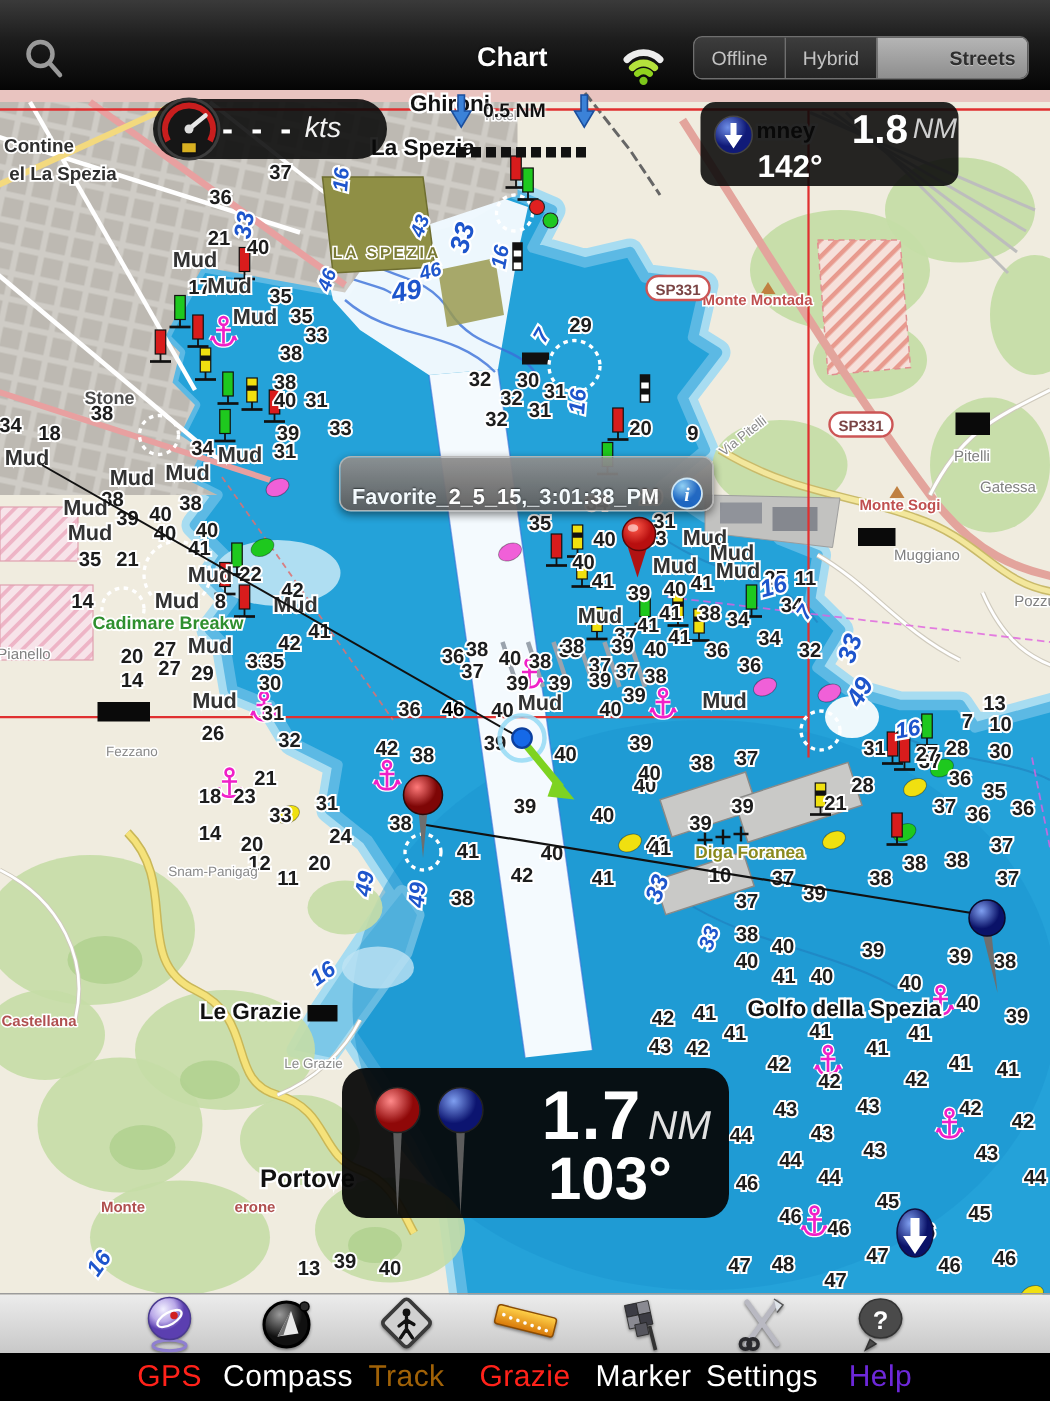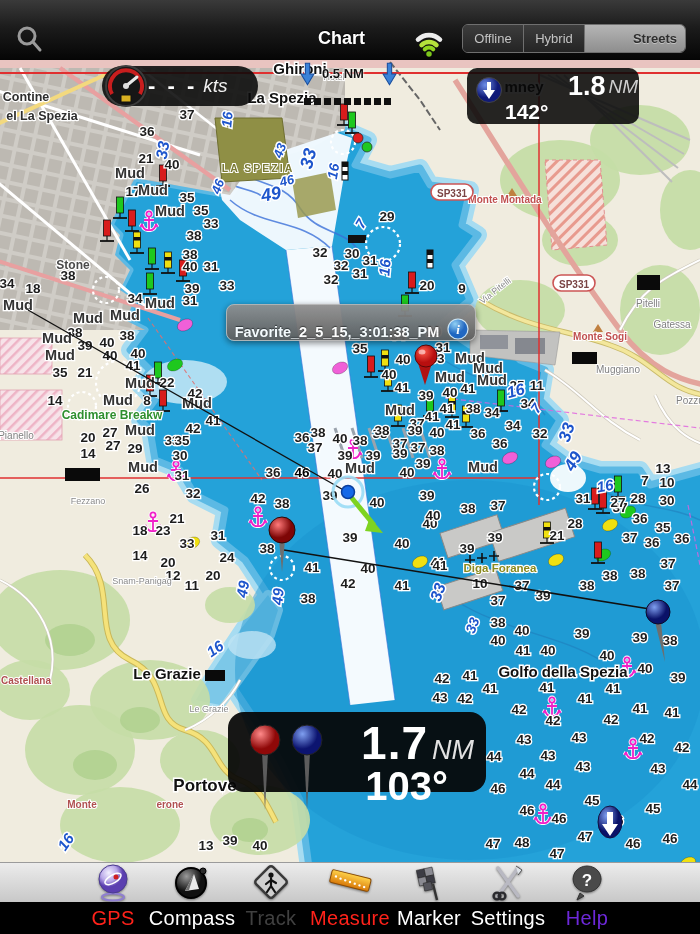--- a/index.html
+++ b/index.html
@@ -29,21 +29,21 @@
   #routew .r1{display:flex;align-items:center;justify-content:flex-end;padding:3px 1px 0 6px;}
   #routew .dist{font-size:27px;font-weight:700;}
   #routew .unit{font-size:19px;font-style:italic;color:#cfcfcf;margin-left:3px;}
   #routew .brg{font-size:21px;font-weight:700;margin:-2px 0 0 38px;}
   #routew .ic{position:absolute;left:8px;top:8px;}
   
   #tip{position:absolute;left:226px;top:304px;width:248px;height:35px;z-index:28;background:linear-gradient(#8f8f8f,#5d5d5d);opacity:.95;border:1px solid #b5b5b5;border-radius:8px;display:flex;align-items:flex-end;box-shadow:0 2px 6px rgba(0,0,0,.5);}
   #tip .txt{flex:1;text-align:center;color:#fff;font-size:14.5px;font-weight:700;text-shadow:0 -1px 1px #333;}
   #tip .info{margin-right:6px;}
   
-  #measw{left:228px;top:712px;width:258px;height:80px;border-radius:16px;background:rgba(5,5,5,.93);}
+  #measw{left:228px;top:712px;width:258px;height:100px;border-radius:16px;background:rgba(5,5,5,.93);}
   #measw .nums{position:absolute;right:12px;top:4px;text-align:right;}
   #measw .d{font-size:46px;font-weight:700;letter-spacing:1px;}
   #measw .u{font-size:27px;font-style:italic;color:#e2e2e2;margin-left:4px;}
   #measw .b{font-size:40px;font-weight:700;margin-top:-6px;margin-right:26px;}
   #measw .pins{position:absolute;left:12px;top:10px;}
   
   #toolbar{position:absolute;left:0;top:862px;width:700px;height:72px;z-index:50;}
   #tb-gray{position:absolute;left:0;top:0;width:700px;height:40px;background:linear-gradient(#ececec,#c7c7c7);border-top:1px solid #9b9b9b;}
   #tb-black{position:absolute;left:0;top:40px;width:700px;height:32px;background:#000;}
   #tb-items{position:absolute;left:0;top:0;width:700px;height:72px;display:flex;justify-content:center;}
@@ -840,21 +840,21 @@
           <div class="lb" style="color: rgb(255, 255, 255);">Compass</div>
         </div>
         <div class="tb-item">
           <div class="ic">
             <svg width="40" height="40" viewBox="0 0 40 40">
               <rect x="8" y="8" width="24" height="24" rx="3" transform="rotate(45 20 20)" fill="#d0d0d0" stroke="#3a3a3a" stroke-width="2.5"></rect>
               <circle cx="20" cy="13" r="2.6" fill="#111"></circle>
               <path d="M20 16 L20 24 M20 18 L15 22 M20 18 L25 21 M20 24 L16 30 M20 24 L24 30" stroke="#111" stroke-width="2.2" fill="none" stroke-linecap="round"></path>
             </svg>
           </div>
-          <div class="lb" style="color: #404040;">Track</div>
+          <div class="lb" style="color: #a16207;">Track</div>
         </div>
         <div class="tb-item">
           <div class="ic">
             <svg width="46" height="40" viewBox="0 0 46 40">
               <defs>
                 <linearGradient id="trul" x1="0" y1="0" x2="0" y2="1">
                   <stop offset="0%" stop-color="#ffd24a"></stop>
                   <stop offset="100%" stop-color="#d87808"></stop>
                 </linearGradient>
               </defs>
@@ -865,21 +865,21 @@
                   <circle cx="13" cy="19" r="1.2"></circle>
                   <circle cx="18" cy="19.5" r="1.2"></circle>
                   <circle cx="23" cy="20" r="1.2"></circle>
                   <circle cx="28" cy="20.5" r="1.2"></circle>
                   <circle cx="33" cy="21" r="1.2"></circle>
                   <circle cx="38" cy="21.5" r="1.2"></circle>
                 </g>
               </g>
             </svg>
           </div>
-          <div class="lb" style="color: rgb(255, 34, 26);">Measure</div>
+          <div class="lb" style="color: rgb(255, 34, 26);">Grazie</div>
         </div>
         <div class="tb-item">
           <div class="ic">
             <svg width="40" height="40" viewBox="0 0 40 40">
               <g transform="rotate(-12 20 20)" stroke="#222" stroke-width="0.5">
                 <rect x="10" y="6" width="8" height="8" fill="#3c3c44"></rect>
                 <rect x="18" y="6" width="8" height="8" fill="#8a8a92"></rect>
                 <rect x="10" y="14" width="8" height="8" fill="#8a8a92"></rect>
                 <rect x="18" y="14" width="8" height="8" fill="#3c3c44"></rect>
                 <rect x="14" y="20" width="8" height="8" fill="#55555d"></rect>

